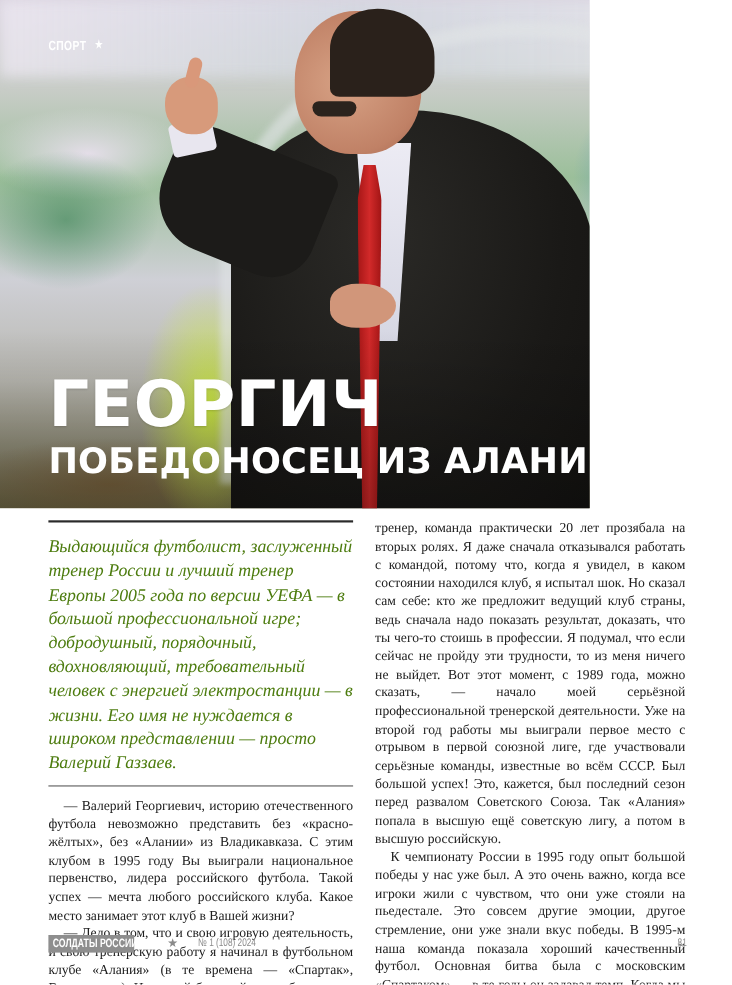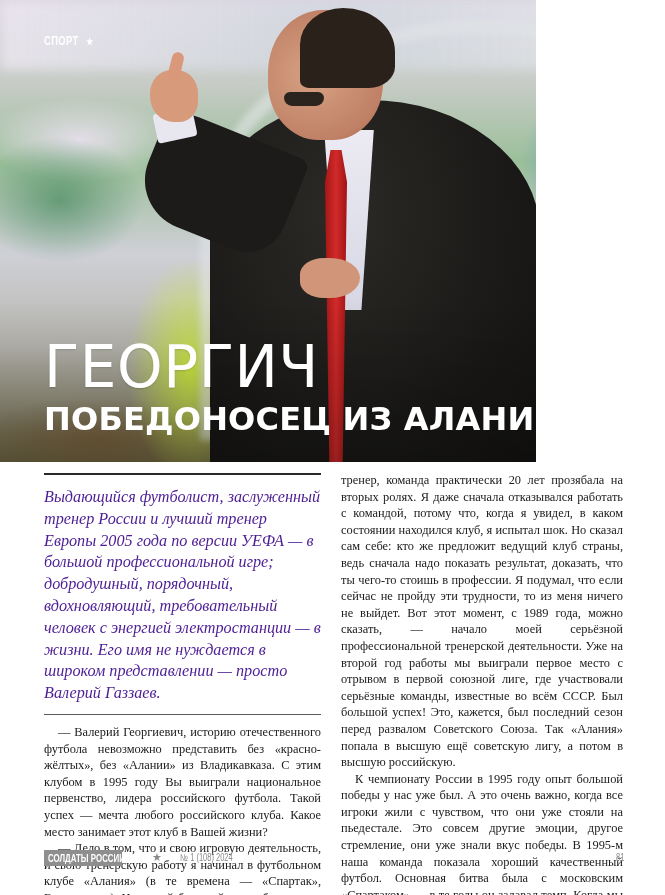--- a/index.html
+++ b/index.html
@@ -87,36 +87,36 @@
   .section-tag {
     position: absolute; left: 44px; top: 34px;
     font-family: "Liberation Sans", sans-serif; font-size: 12px; font-weight: 700;
     color: #ffffff; letter-spacing: 0.5px; transform: scaleX(0.78); transform-origin: left center;
     display: flex; align-items: center; gap: 10px;
   }
   .section-tag .star { font-size: 10px; }
 
   .headline {
     position: absolute; left: 44px; top: 338px;
-    font-family: "DejaVu Sans", sans-serif; font-weight: 400; color: #ffffff;
+    font-family: "DejaVu Sans", sans-serif; font-weight: 700; color: #ffffff;
     font-size: 58px; line-height: 58px; letter-spacing: 0.5px;
     text-shadow: 0 1px 2px rgba(0,0,0,0.15);
   }
   .subheadline {
     position: absolute; left: 44px; top: 402px;
     font-family: "DejaVu Sans", sans-serif; font-weight: 700; color: #ffffff;
     font-size: 32px; line-height: 34px; letter-spacing: 0.2px; white-space: nowrap;
   }
 
   
   .col-left { position: absolute; left: 44px; top: 473px; width: 277px; }
   .rule-top { height: 2px; background: #2a2a2a; margin-bottom: 12px; }
   .lead {
     font-family: "Liberation Serif", serif; font-style: italic; font-size: 16.2px;
-    line-height: 21.8px; color: #4c1d95;
+    line-height: 21.8px; color: #4d7c0f;
   }
   .rule-mid { height: 1px; background: #5a5a5a; margin: 9px 0 9px 0; }
   .body-text {
     font-family: "Liberation Serif", serif; font-size: 12.4px; line-height: 16.6px;
     color: #202020; text-align: justify; hyphens: auto;
   }
   .body-text p { text-indent: 14px; }
   .body-text .q { }
   .col-left .body-text { margin-top: 0; }
 

